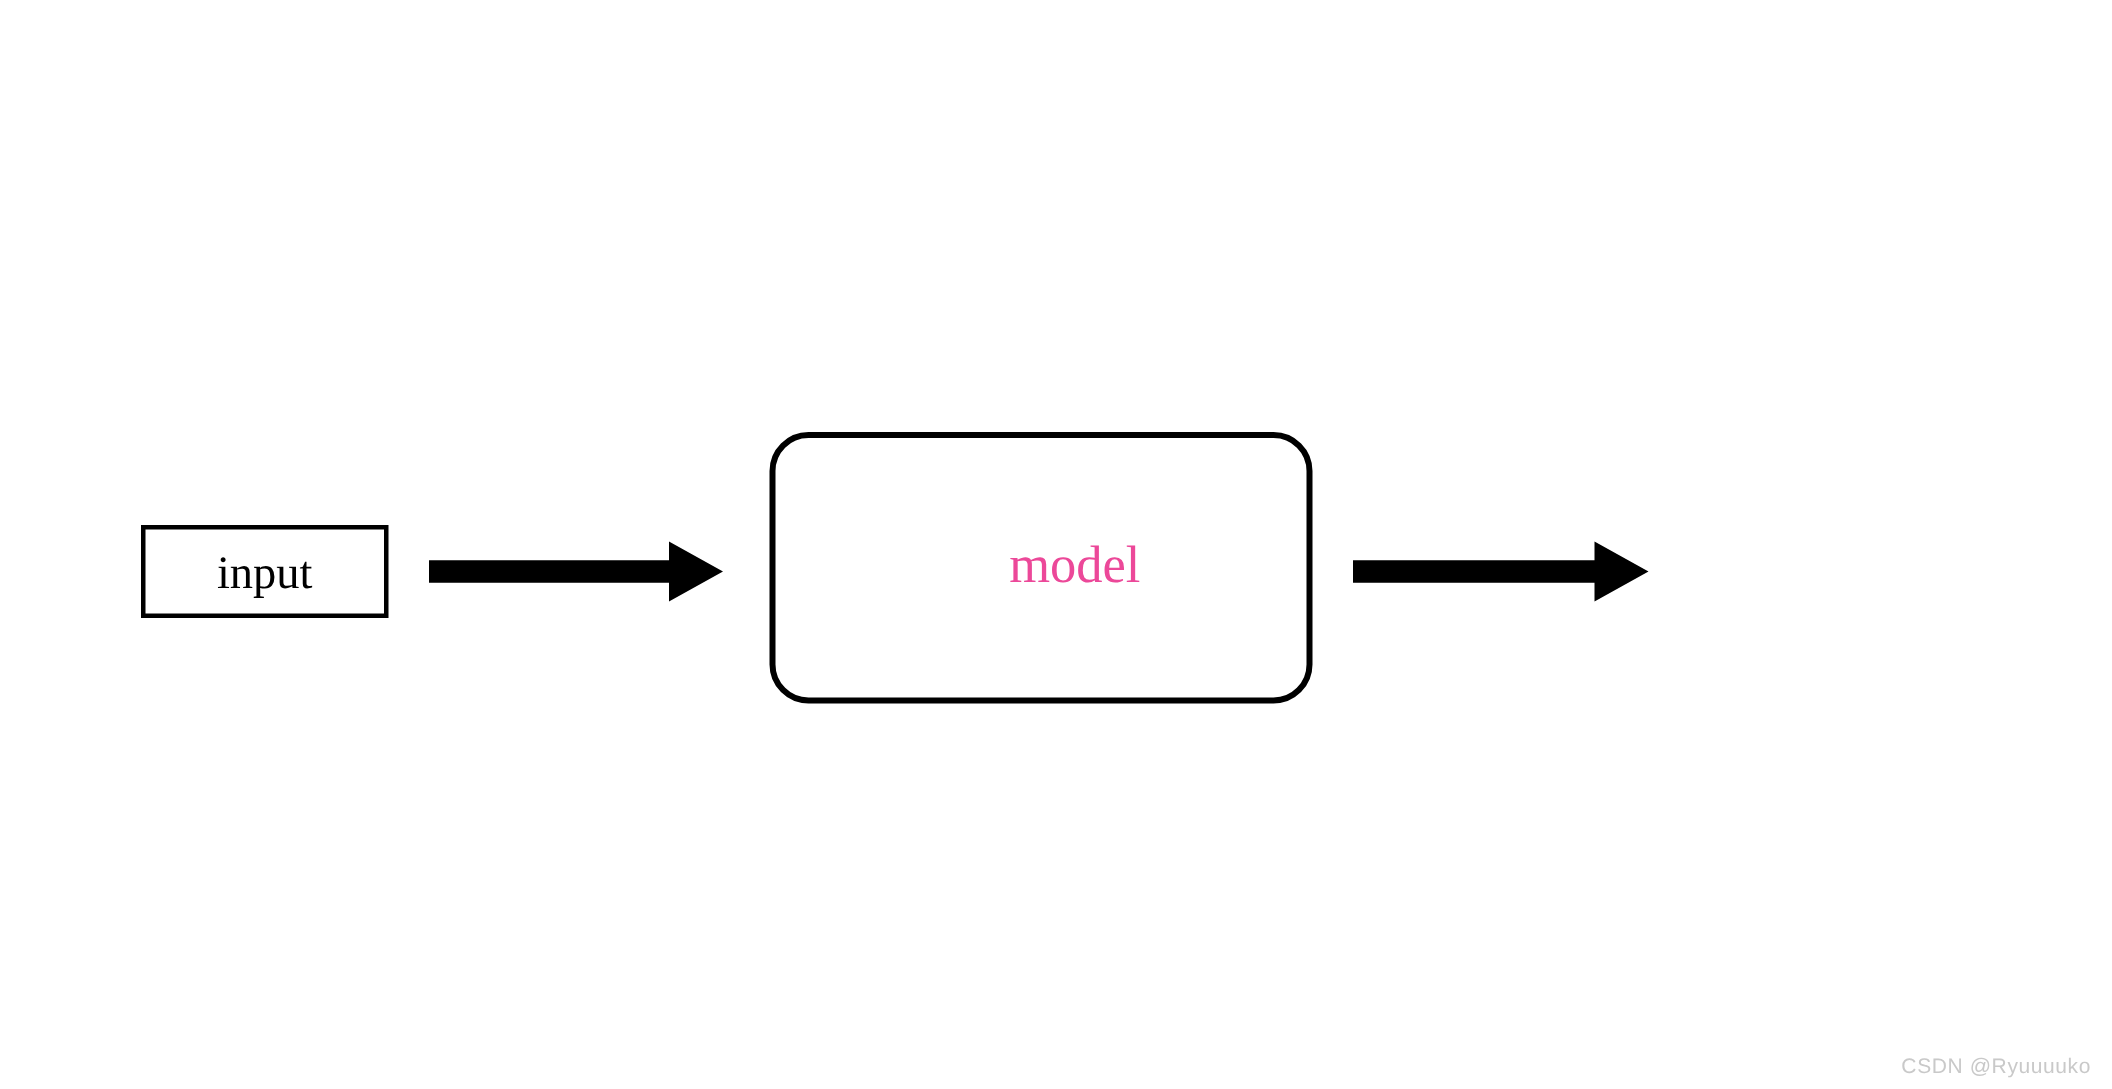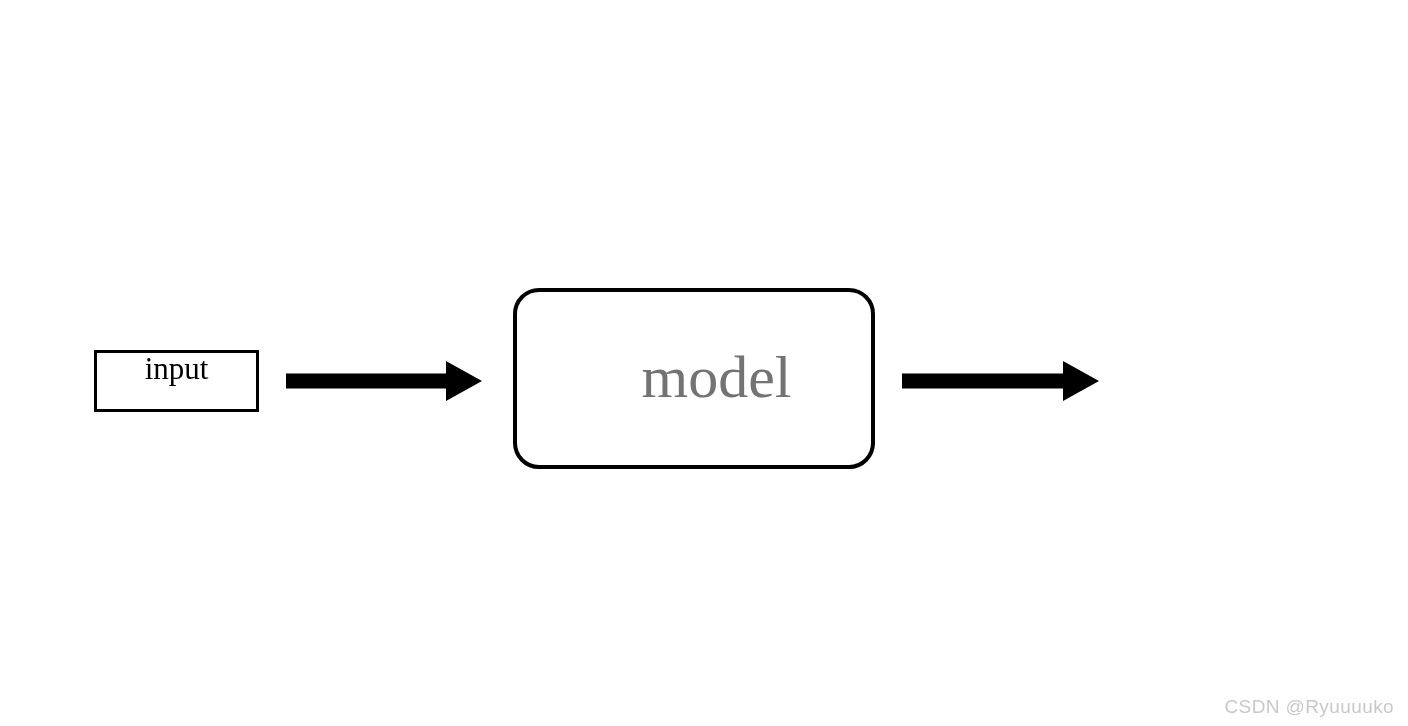--- a/index.html
+++ b/index.html
@@ -16,20 +16,21 @@
     font-family: "Liberation Serif", serif;
   }
 
   
   .node-rect {
     position: absolute;
     box-sizing: border-box;
     border: 3px solid #000000;
     background: #ffffff;
     display: flex;
+    align-items: center;
     justify-content: center;
   }
   .node-rect .node-label {
     font-family: "Liberation Serif", serif;
     font-size: 31px;
     line-height: 1;
     color: #000000;
     white-space: nowrap;
   }
 
@@ -56,23 +57,23 @@
     height: 181px;
     border: 4px solid #000000;
     border-radius: 26px;
     background: #ffffff;
     display: flex;
     align-items: center;
     justify-content: center;
   }
   #node-model .node-label {
     font-family: "Liberation Serif", serif;
-    font-size: 60px;
+    font-size: 35px;
     line-height: 1;
-    color: #737373;
+    color: #ec4899;
     white-space: nowrap;
     position: relative;
     top: -2px;
     margin-left: 45px;
   }
 
   
   .arrow {
     position: absolute;
     height: 40px;
@@ -91,21 +92,21 @@
     top: 361px;
     width: 197px;
   }
 
   
   #watermark {
     position: absolute;
     right: 14px;
     bottom: 8px;
     font-family: "Liberation Sans", sans-serif;
-    font-size: 19px;
+    font-size: 14px;
     color: #c9c9c9;
     letter-spacing: 0.4px;
     white-space: nowrap;
     user-select: none;
   }
 </style>
 </head>
 <body>
 
 <div id="canvas">

